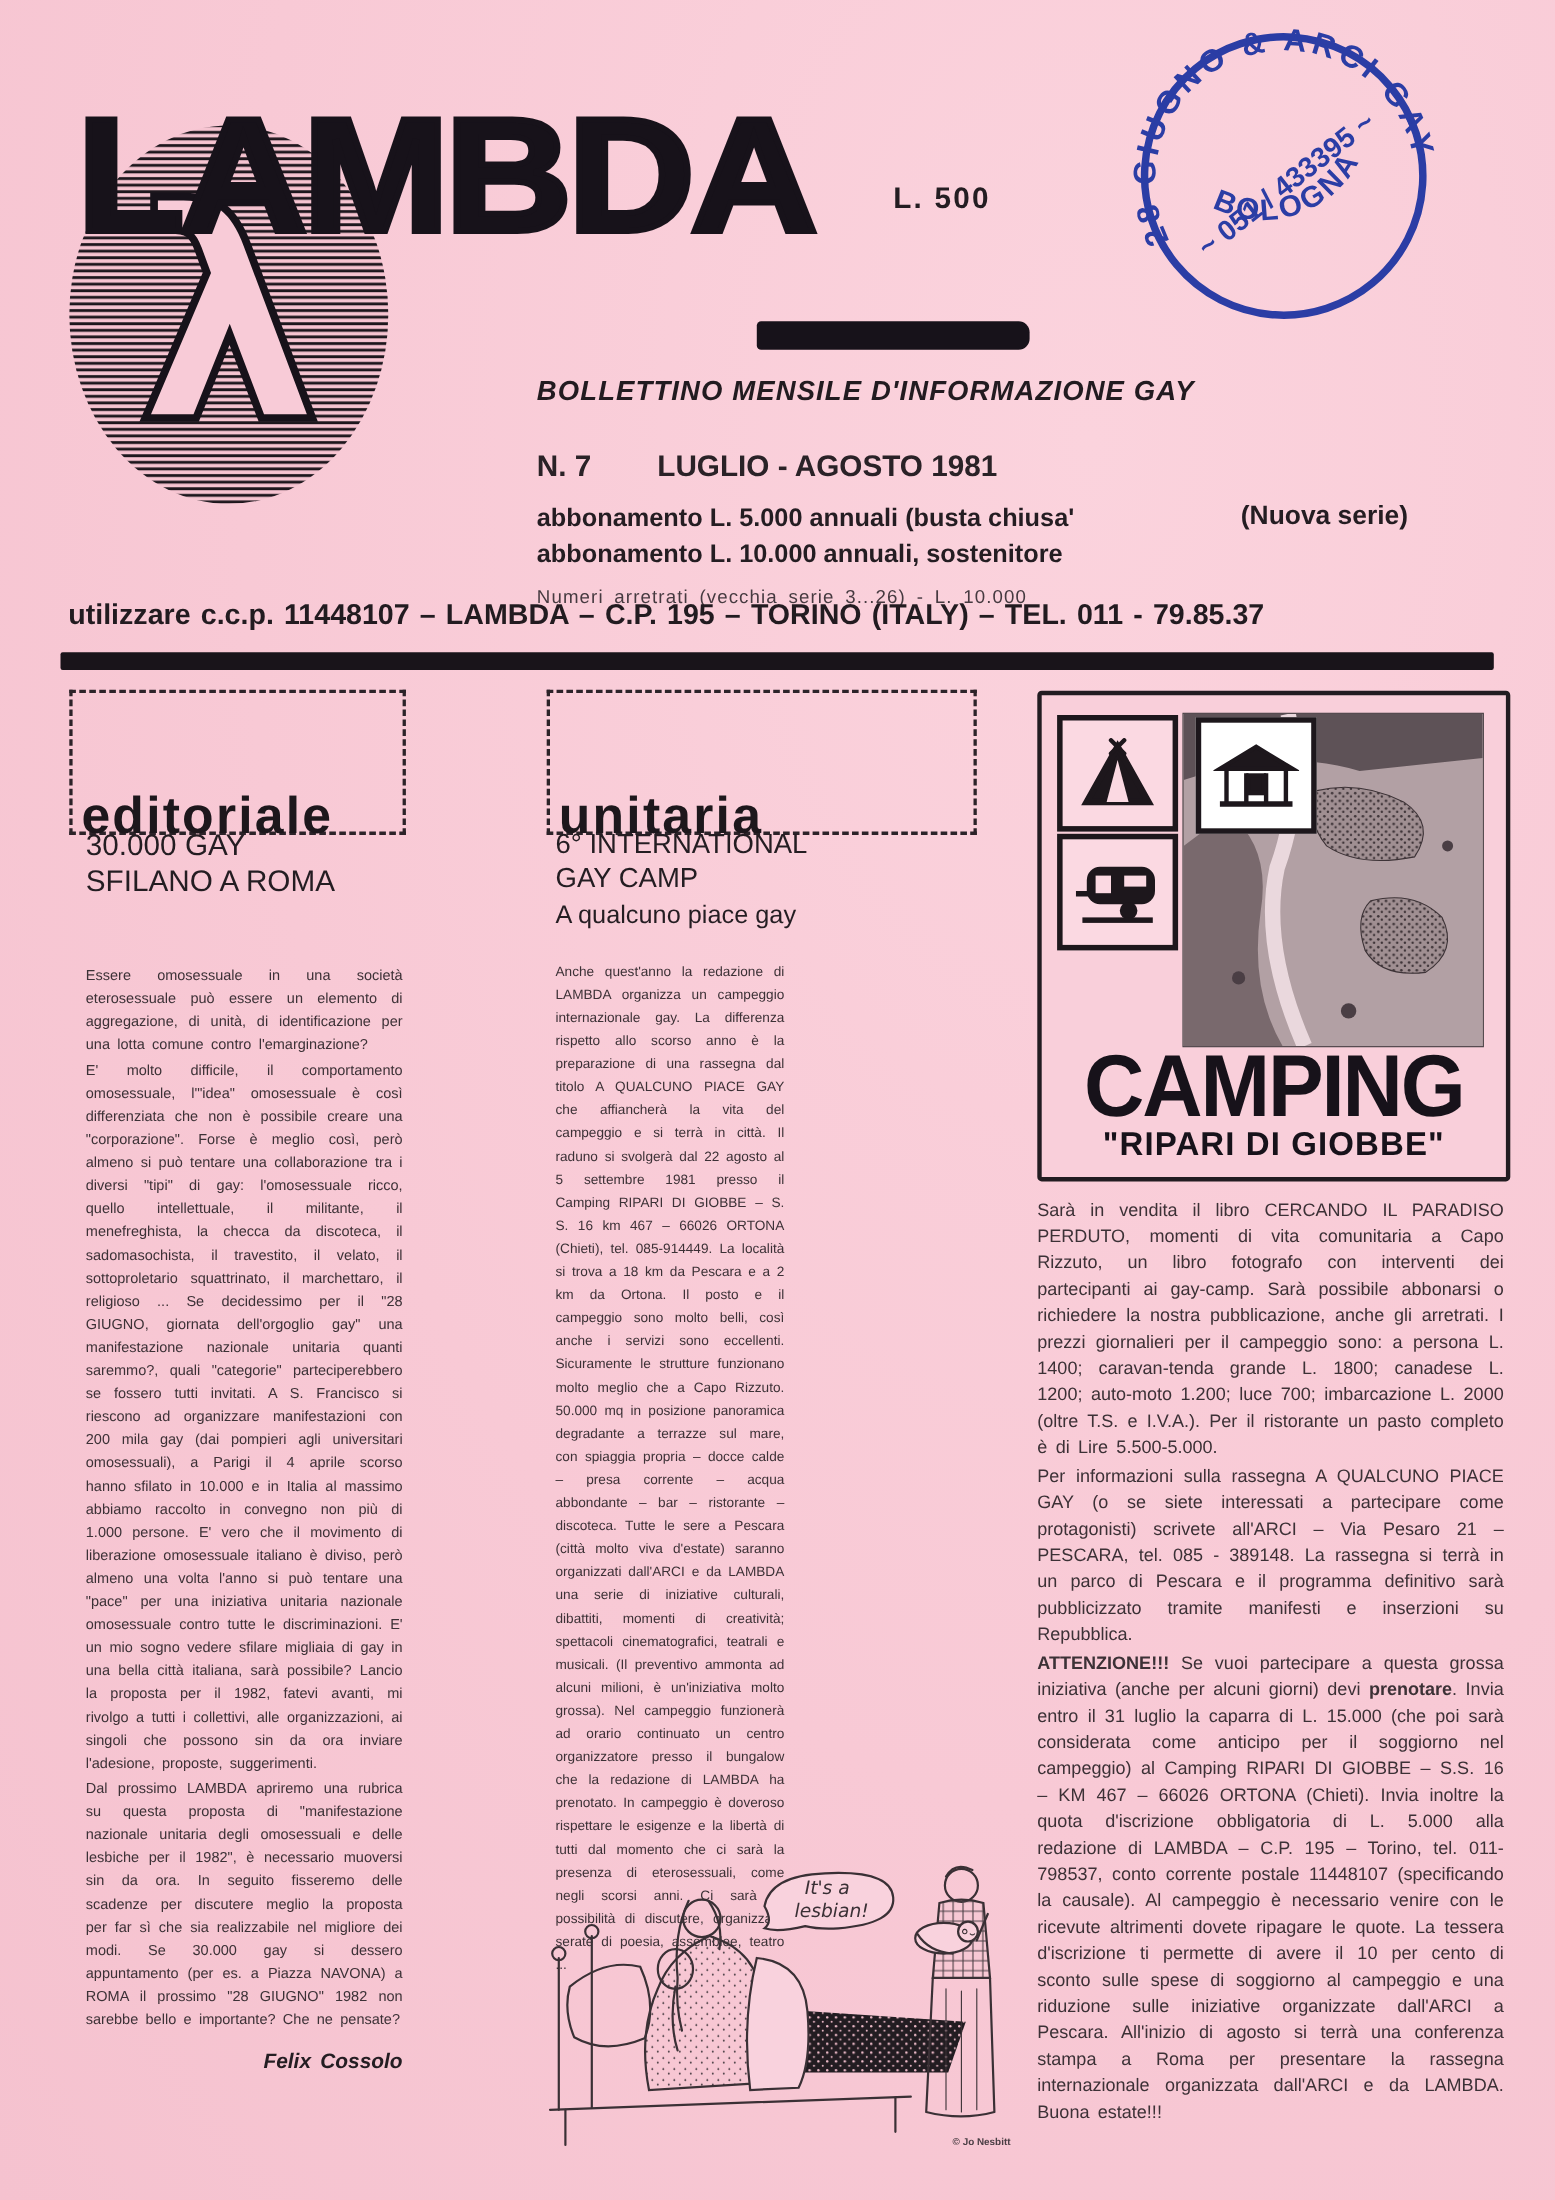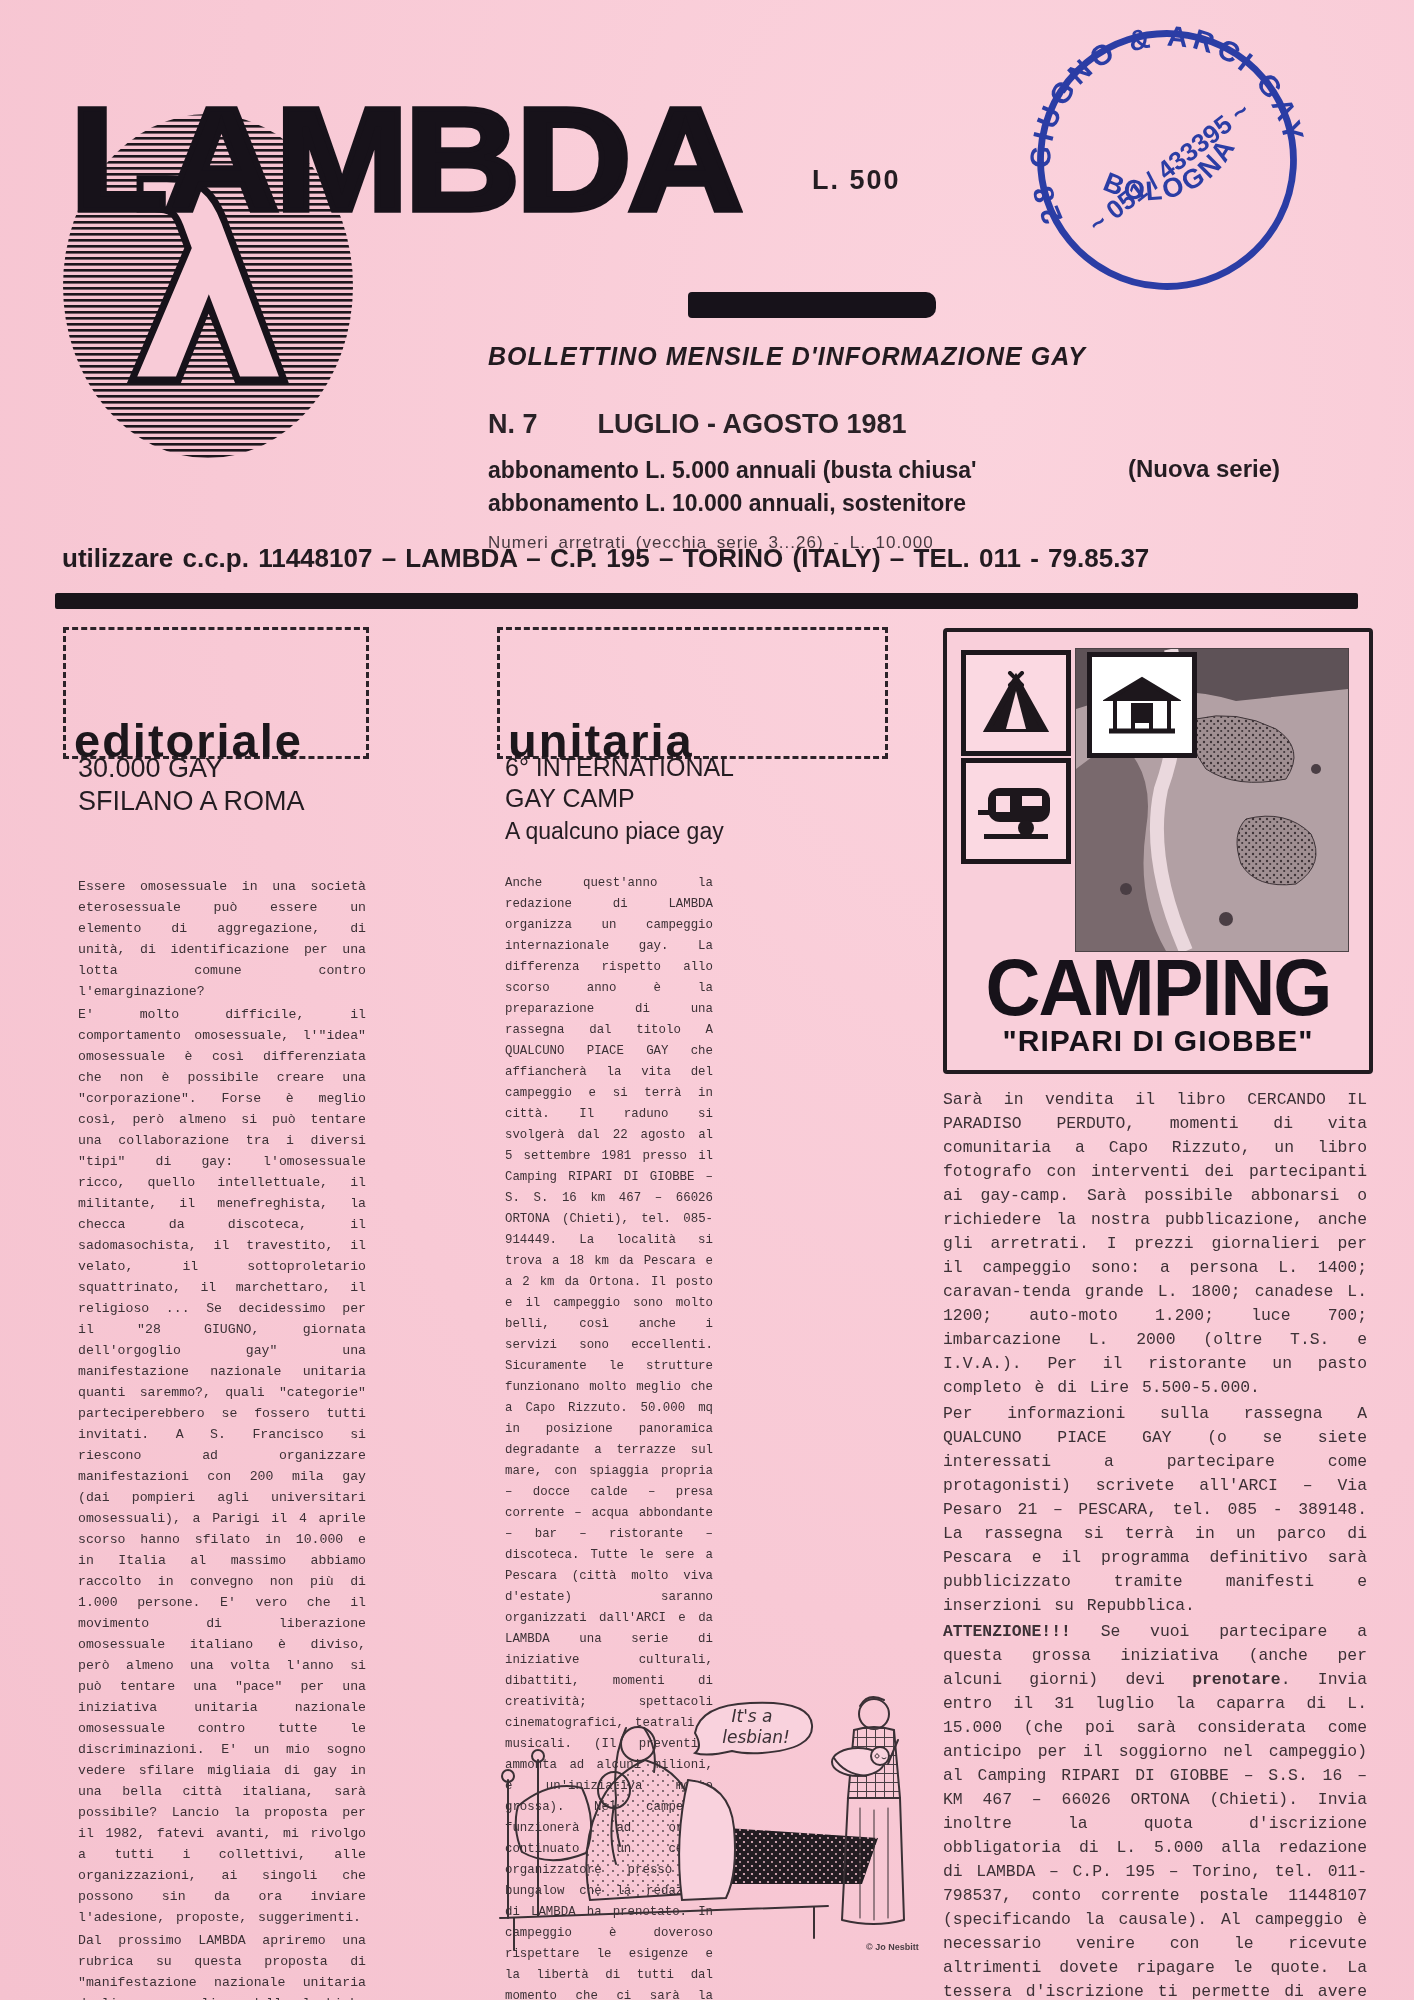--- a/index.html
+++ b/index.html
@@ -44,21 +44,21 @@
   .seclabel{
     position:absolute;left:8px;bottom:-8px;
     font-size:47px;font-weight:bold;letter-spacing:2px;color:#1d171c;
     background:transparent;line-height:1;
   }
   
   .headline{font-weight:normal;color:#241d22;line-height:1.22;}
   .bodytext{
     text-align:justify;color:#3c3136;
   }
-  .bodytext p{margin:0 0 2px 0;font-family:Liberation Mono, monospace;}
+  .bodytext p{margin:0 0 2px 0;}
   .ed-text{font-size:13.2px;line-height:21px;word-spacing:3px;}
   .no-text{font-size:12.4px;line-height:21px;word-spacing:2px;}
   .rt-text{font-size:16.4px;line-height:24px;word-spacing:3px;}
   .signature{font-style:italic;font-weight:bold;font-size:19px;color:#241d22;text-align:right;}
   
   .ad{
     left:943px;top:628px;width:422px;height:438px;
     border:4px solid #221c21;border-radius:4px;
     background:#f9cfda;
   }

